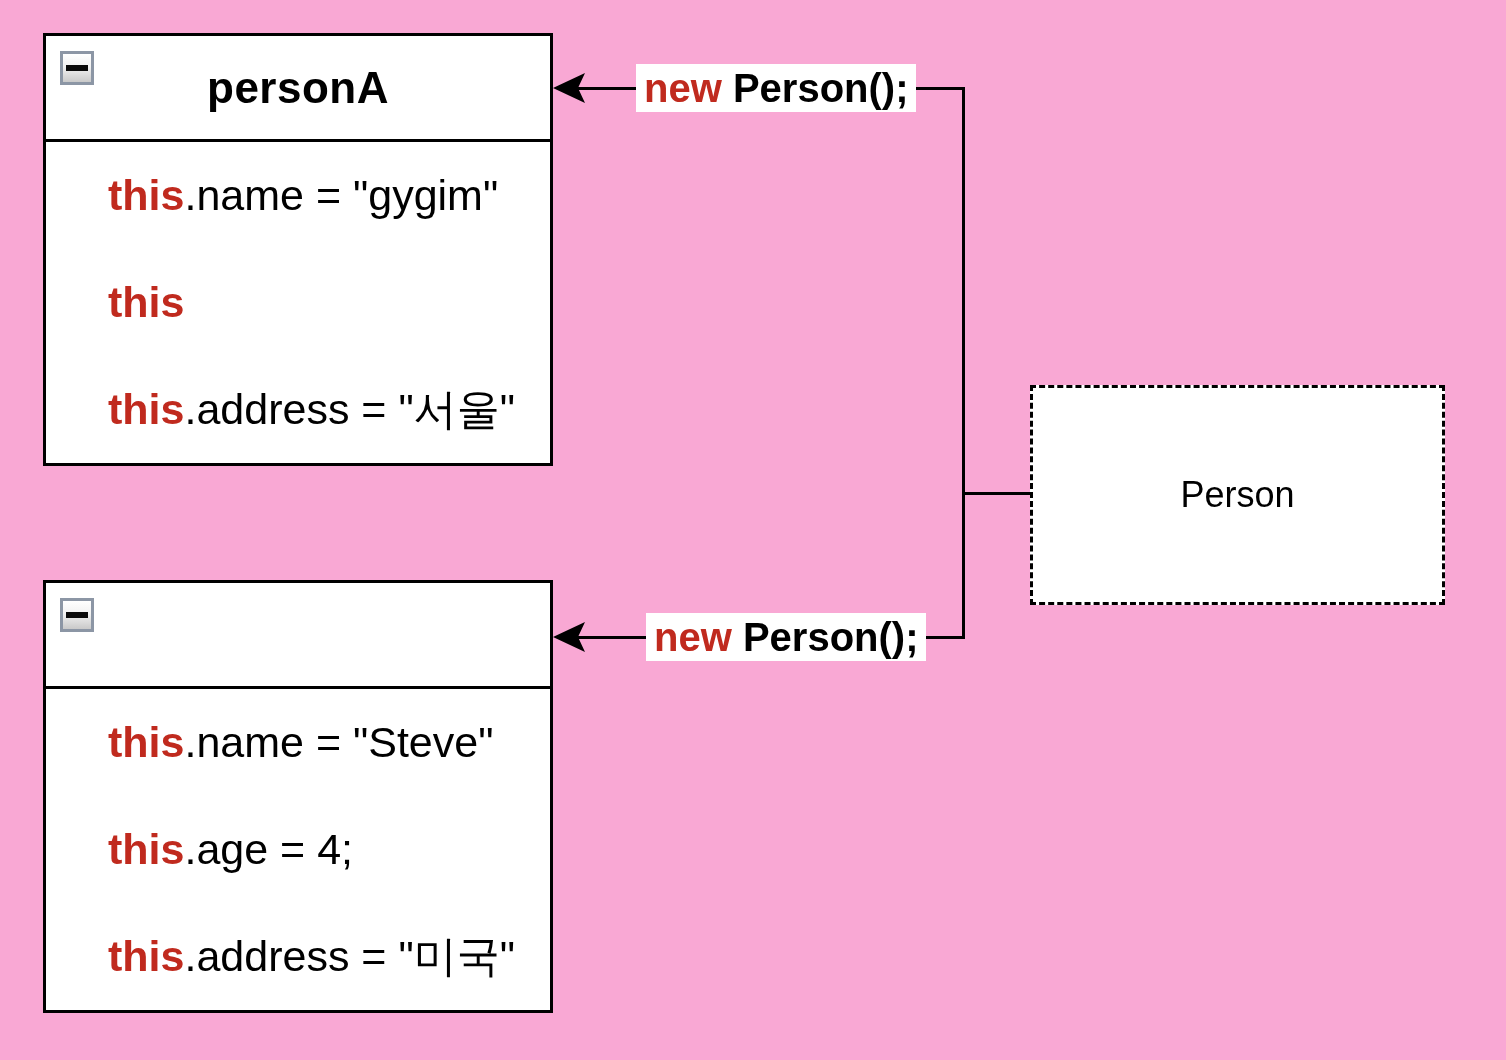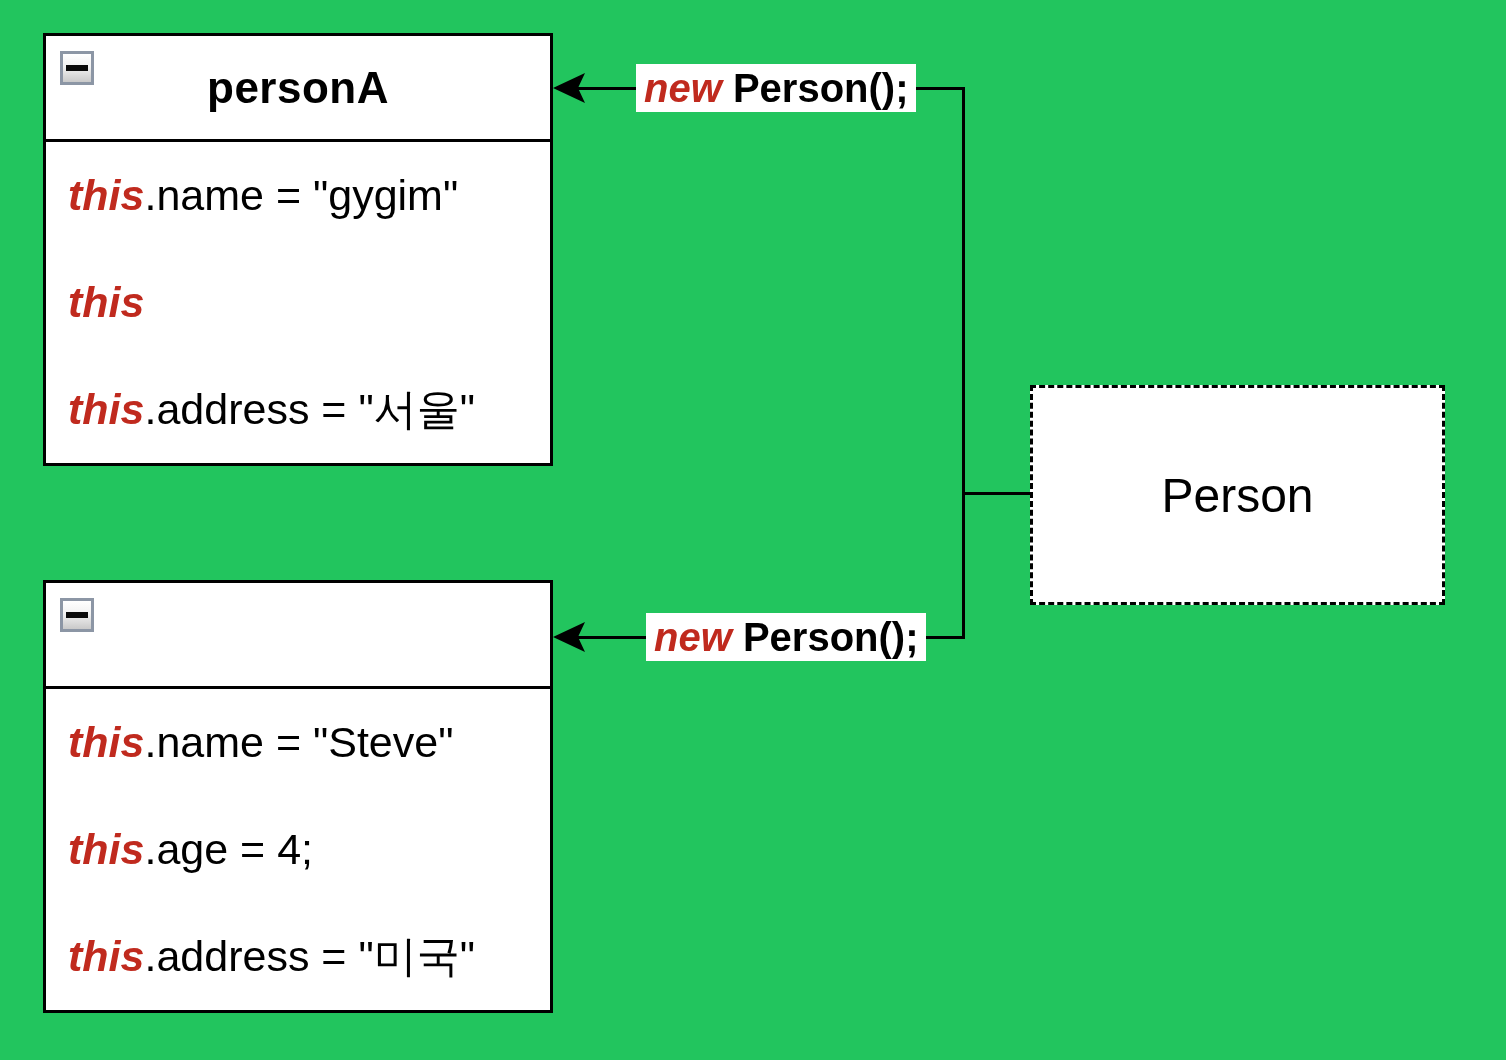--- a/index.html
+++ b/index.html
@@ -3,21 +3,21 @@
 <meta charset="utf-8">
 <style>
   * { margin:0; padding:0; box-sizing:border-box; }
   html,body { background:#ffffff; }
   body { font-family:"Liberation Sans", sans-serif; color:#000000; }
 
   #canvas {
     position:relative;
     width:1506px;
     height:1060px;
-    background:#22c55e;
+    background:#f9a8d4;
     overflow:hidden;
   }
 
   
   .obj-box {
     position:absolute;
     width:510px;
     height:433px;
     border:3px solid #000000;
     background:#ffffff;
@@ -44,30 +44,30 @@
     width:34px; height:34px;
     border:3px solid #8C96A5;
     background:linear-gradient(to bottom, #ffffff 0%, #f2f2f2 45%, #c9c9c9 100%);
     display:flex;
     align-items:center;
     justify-content:center;
     cursor:pointer;
   }
   .minus-bar { width:22px; height:6px; background:#0a0a0a; }
 
-  .obj-body { height:321px; }
+  .obj-body { height:321px;padding-left:40px; }
   .obj-row {
     height:107px;
     display:flex;
     align-items:center;
     padding-left:22px;
     font-size:43px;
     white-space:nowrap;
   }
-  .kw { color:#C02A1E; font-weight:700;font-style:italic; }
+  .kw { color:#C02A1E; font-weight:700; }
 
   
   .hline, .vline { position:absolute; background:#000000; }
   #line-arrow-top    { left:570px; top:87px;  width:394px; height:3px; }
   #line-arrow-bottom { left:570px; top:636px; width:394px; height:3px; }
   #line-trunk        { left:962px; top:87px;  width:3px;  height:552px; }
   #line-class-stub   { left:962px; top:492px; width:70px; height:3px; }
 
   .arrowhead { position:absolute; width:34px; height:34px; }
   #arrowhead-top    { left:552px; top:71px; }
@@ -89,21 +89,21 @@
   #class-box {
     position:absolute;
     left:1030px; top:385px;
     width:415px; height:220px;
     border:3px dashed #000000;
     background:#ffffff;
     display:flex;
     align-items:center;
     justify-content:center;
   }
-  #class-box .class-label { font-size:48px; }
+  #class-box .class-label { font-size:36px; }
 </style>
 </head>
 <body>
 
 <div id="canvas">
 
   <div class="obj-box" id="personA-box">
     <div class="obj-header">
       <button class="collapse-btn">
         <span class="minus-bar"></span>

